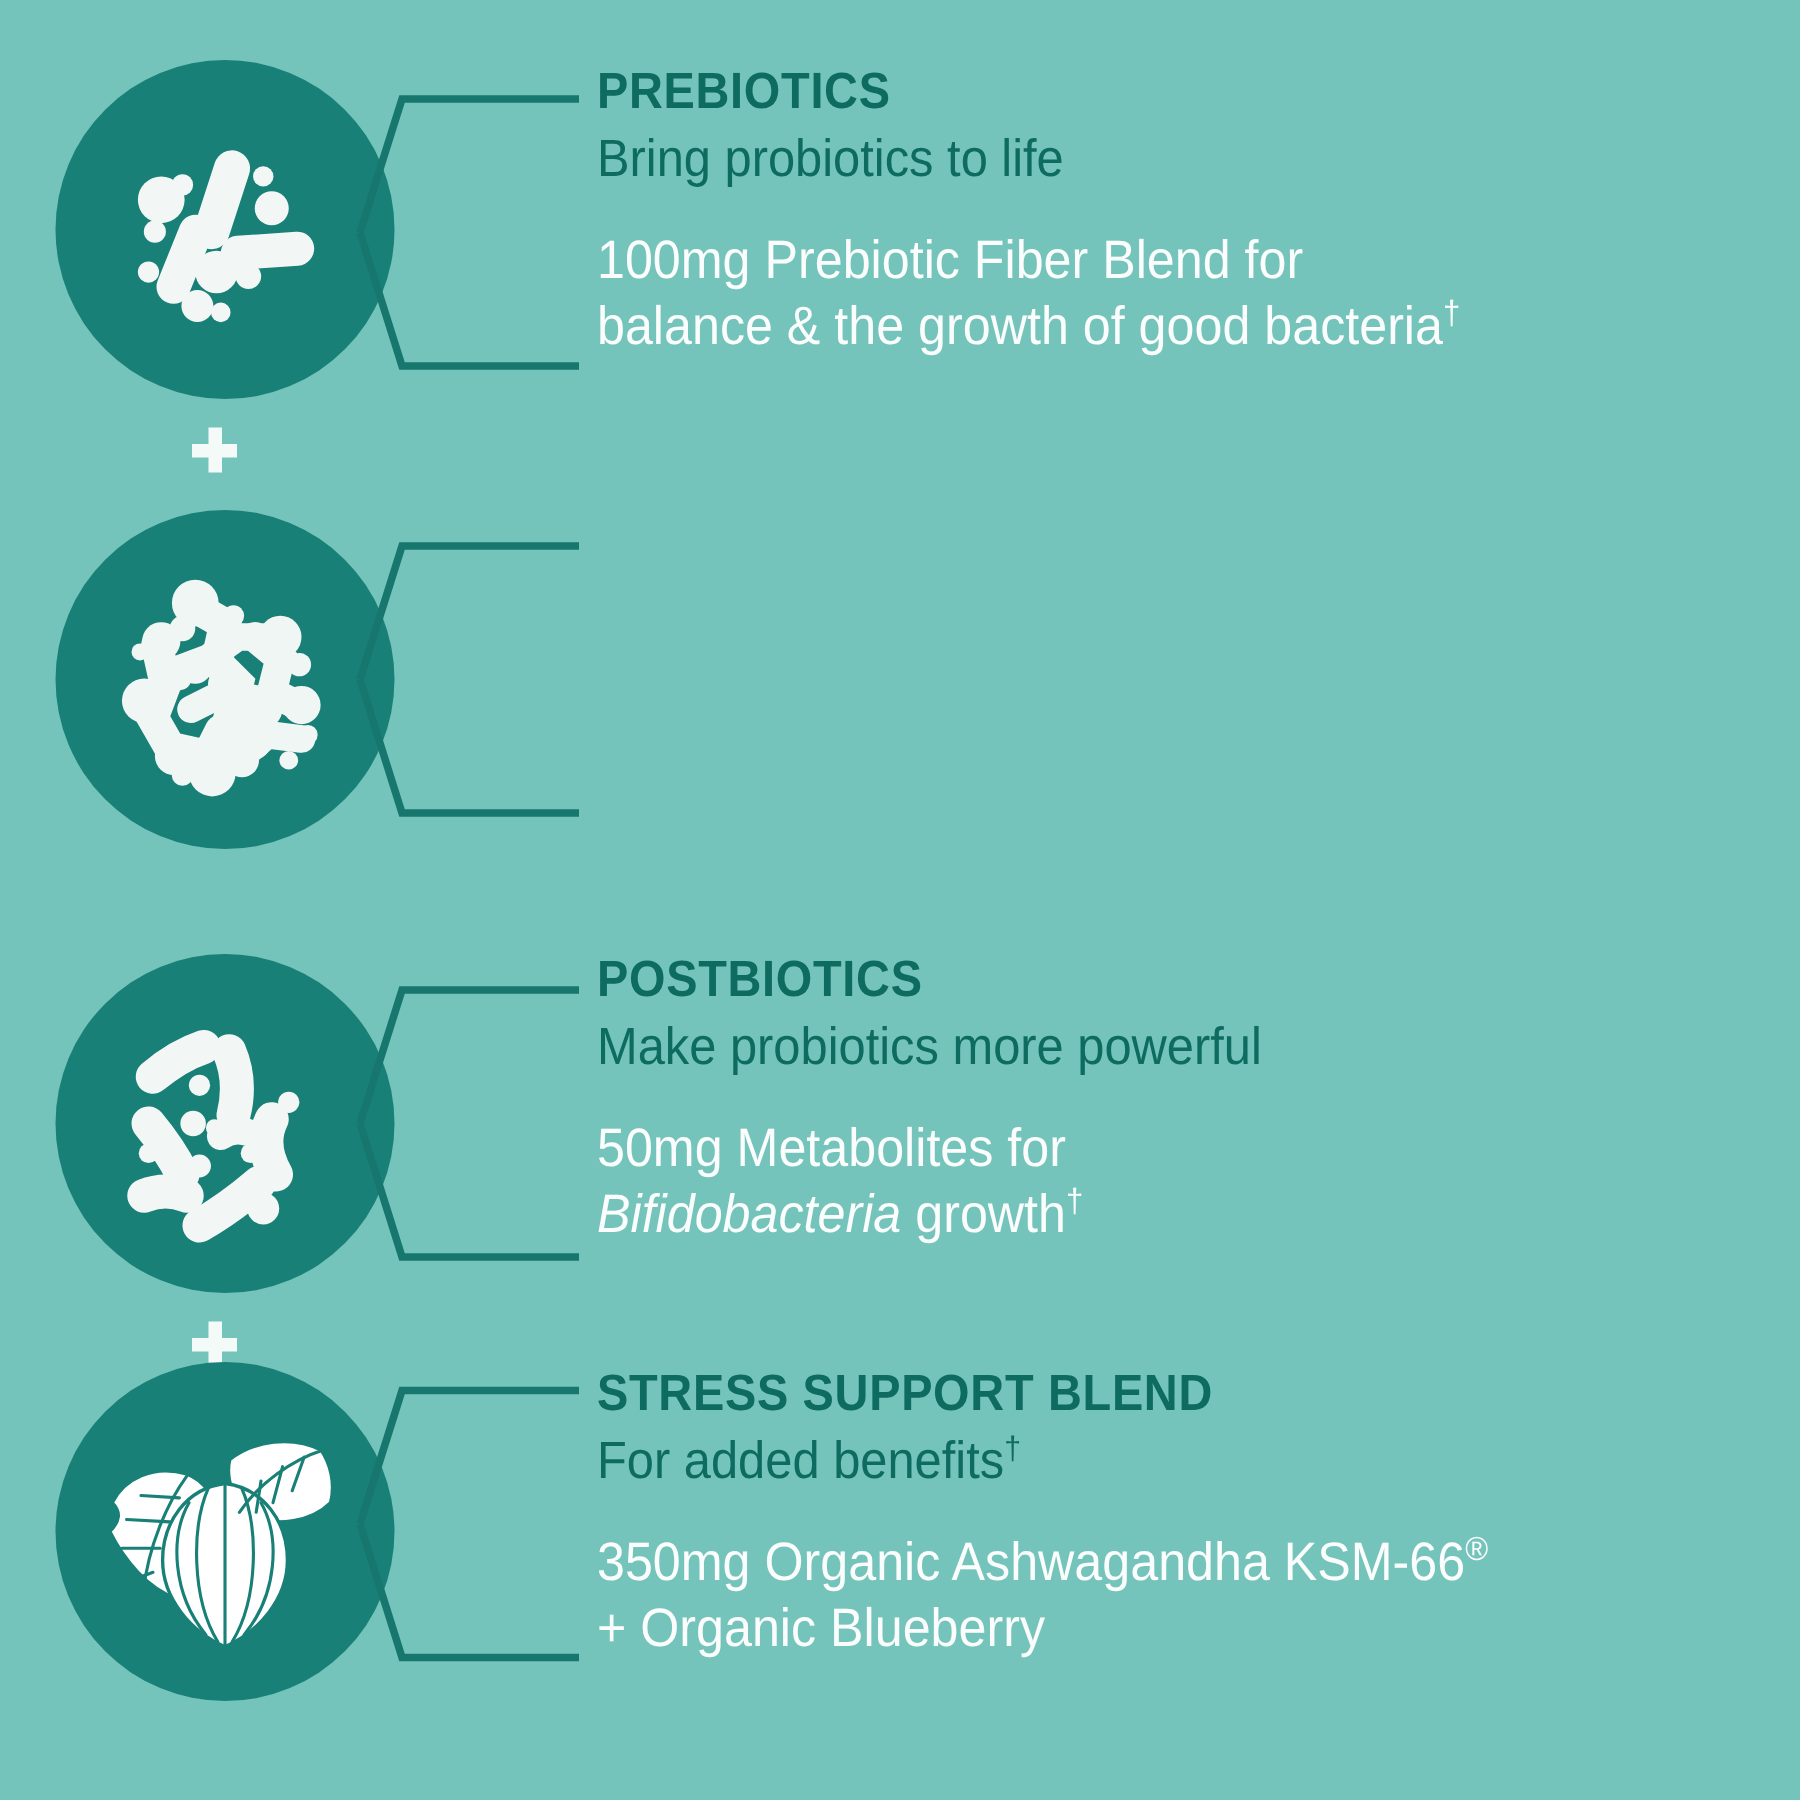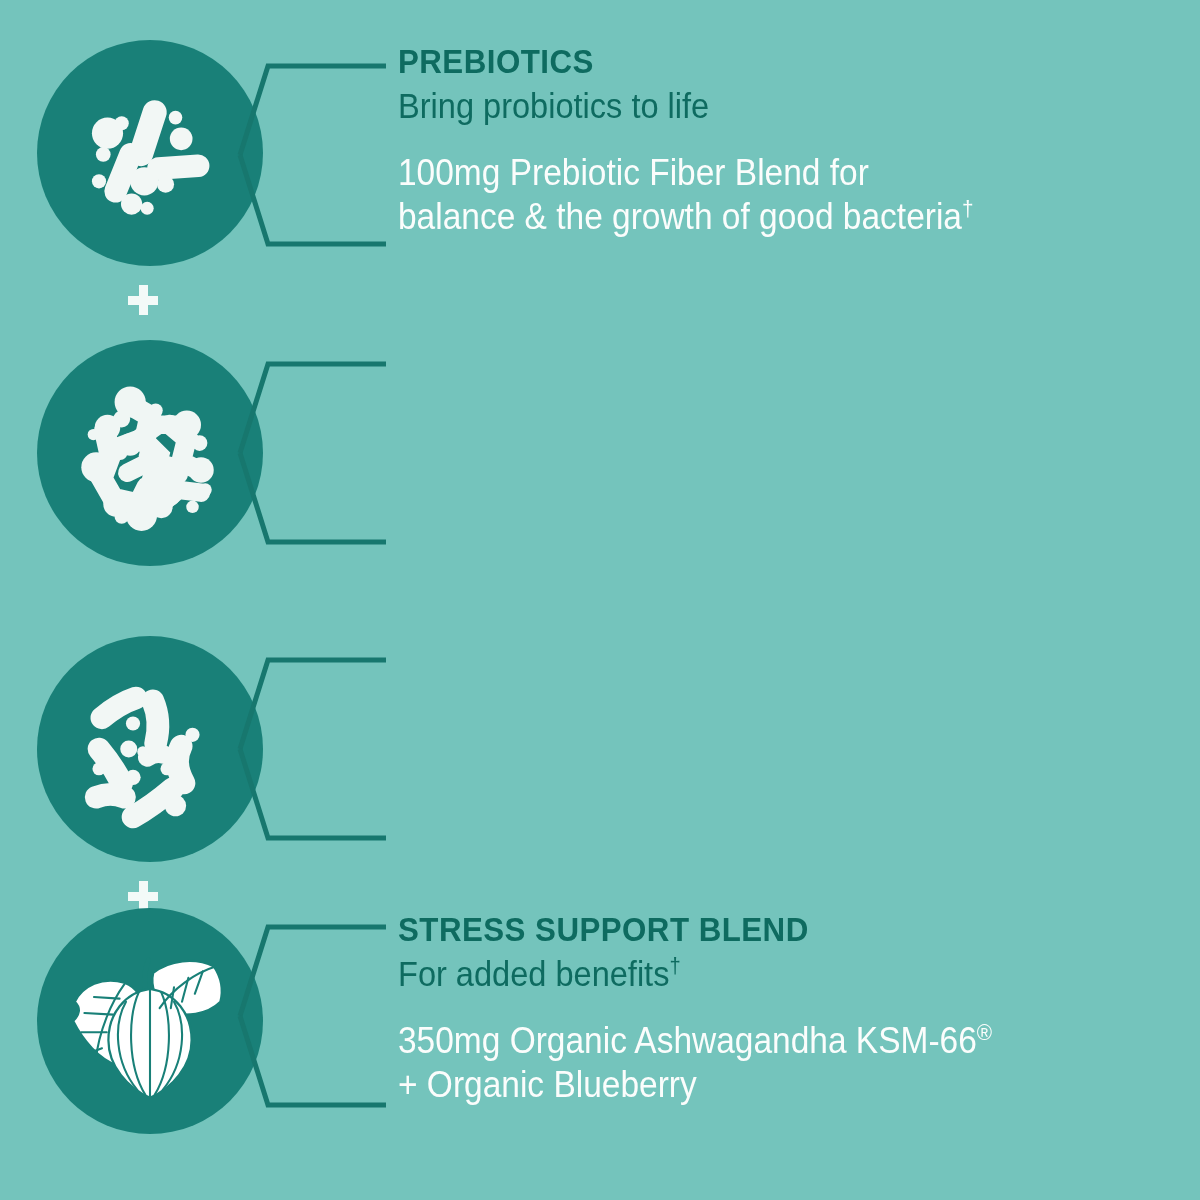--- a/index.html
+++ b/index.html
@@ -217,20 +217,32 @@
         </g>
       </svg>
     </div>
 
     <div class="connector">
       <svg width="150" height="250" viewBox="0 0 150 250">
         <path d="M0 123 L28 34 L146 34" fill="none" stroke="#17776e" stroke-width="5"></path>
         <path d="M0 123 L28 212 L146 212" fill="none" stroke="#17776e" stroke-width="5"></path>
       </svg>
     </div>
+    <div class="txt">
+      <div class="heading">POSTBIOTICS</div>
+      <div class="subhead"><span>Make probiotics more powerful</span><sup></sup></div>
+      <div class="detail">
+        <div class="dline">
+          <span>50mg Metabolites for</span>
+        </div>
+        <div class="dline">
+          <span class="i">Bifidobacteria</span><span> growth</span><sup>†</sup>
+        </div>
+      </div>
+    </div>
   </div>
 
   <div class="row row-4">
     <div class="badge">
       <svg viewBox="0 0 120 120">
         <g fill="#ffffff" stroke="#198078" stroke-width="1.4" stroke-linejoin="round">
 
           <path d="M44 36 C30 32 18 38 13 48 C17 52 16 56 12 60 C18 72 28 84 40 88 C50 84 56 70 56 56 C56 46 52 39 44 36 Z"></path>
 
           <path d="M62 30 C72 22 88 20 100 26 C104 32 106 40 104 48 C96 56 82 58 70 54 C64 48 60 38 62 30 Z"></path>

